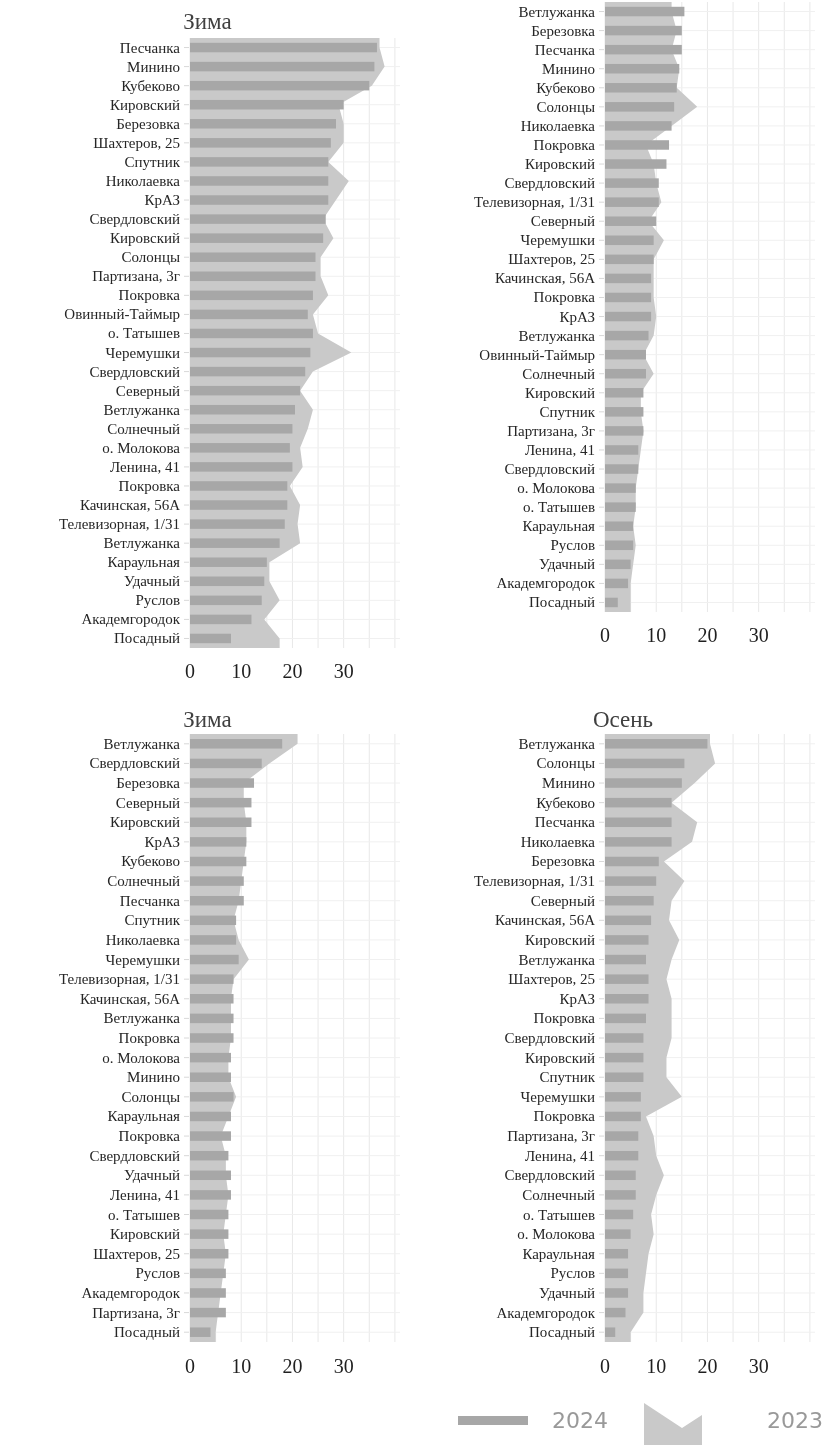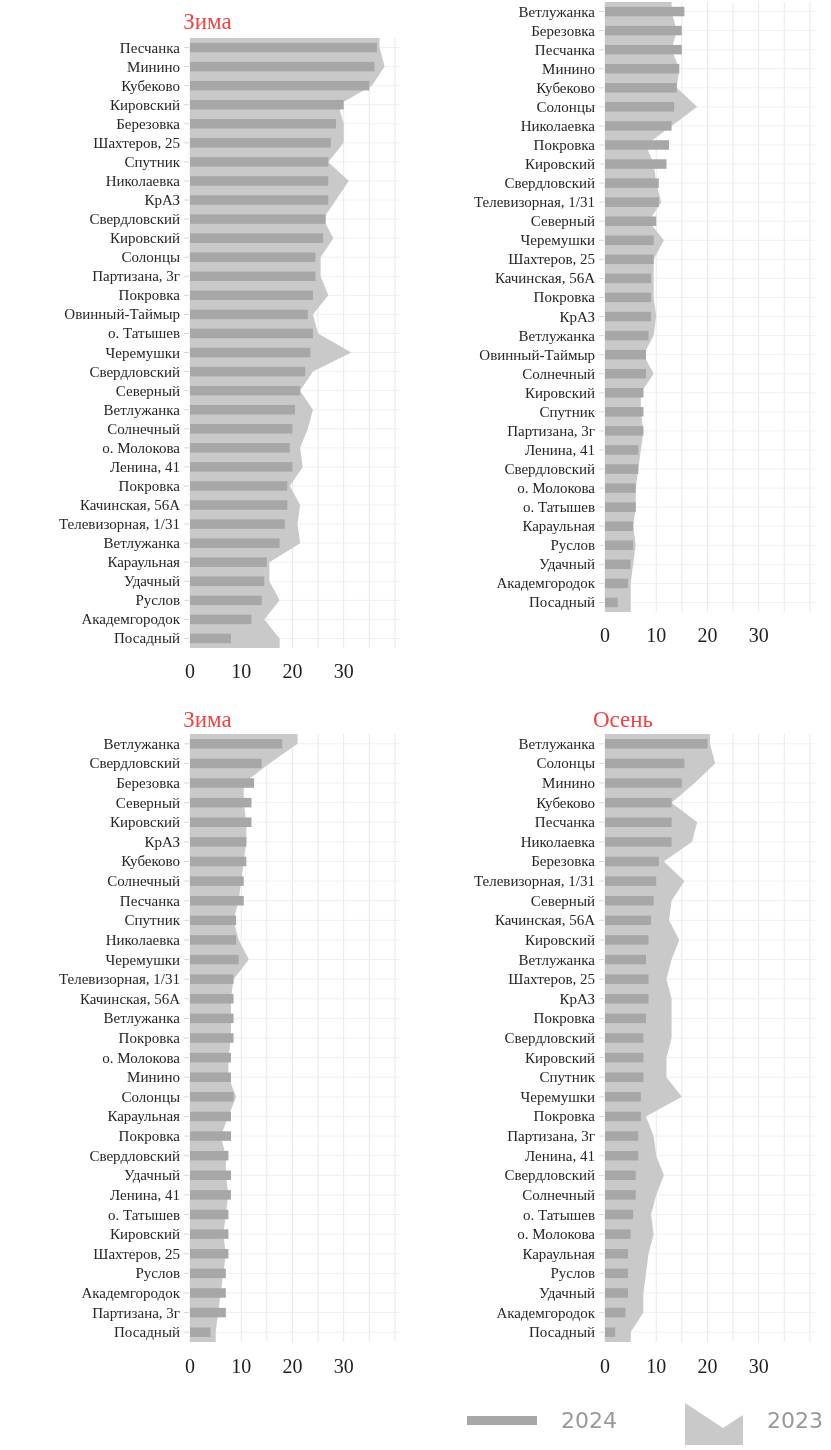--- a/index.html
+++ b/index.html
@@ -10,33 +10,33 @@
   }
   #grid {
     display:grid;
     grid-template-columns:415px 416px;
     grid-template-rows:700px 690px;
   }
   .chart-cell { display:flex; flex-direction:column; }
   .chart-title {
     text-align:center;
     font-family:"Liberation Serif", serif;
-    font-size:23px; color:#ef4444;
+    font-size:23px; color:#404040;
     padding-top:8px; height:28px; line-height:28px;
   }
   .chart-cell.bottom .chart-title { height:24px; line-height:24px; }
   svg.chart-canvas { display:block; }
   svg .cat-label  { font-family:"Liberation Serif", serif; font-size:15px; fill:#262626; }
   svg .tick-label { font-family:"Liberation Serif", serif; font-size:20px; fill:#1f1f1f; }
   #legend {
     height:60px; display:flex; align-items:center;
     justify-content:flex-end; box-sizing:border-box;
   }
   .legend-item { display:flex; align-items:center; }
-  .legend-item + .legend-item { margin-left:60px; }
+  .legend-item + .legend-item { margin-left:28px;gap:41px; }
   .legend-label {
     font-family:"DejaVu Sans", sans-serif;
     font-size:22px; color:#999999; margin-left:24px; margin-right:8px;
   }
   .bar-swatch { width:70px; height:9px; background:#a7a7a7; }
 </style>
 </head>
 <body>
 
 <div id="page">

